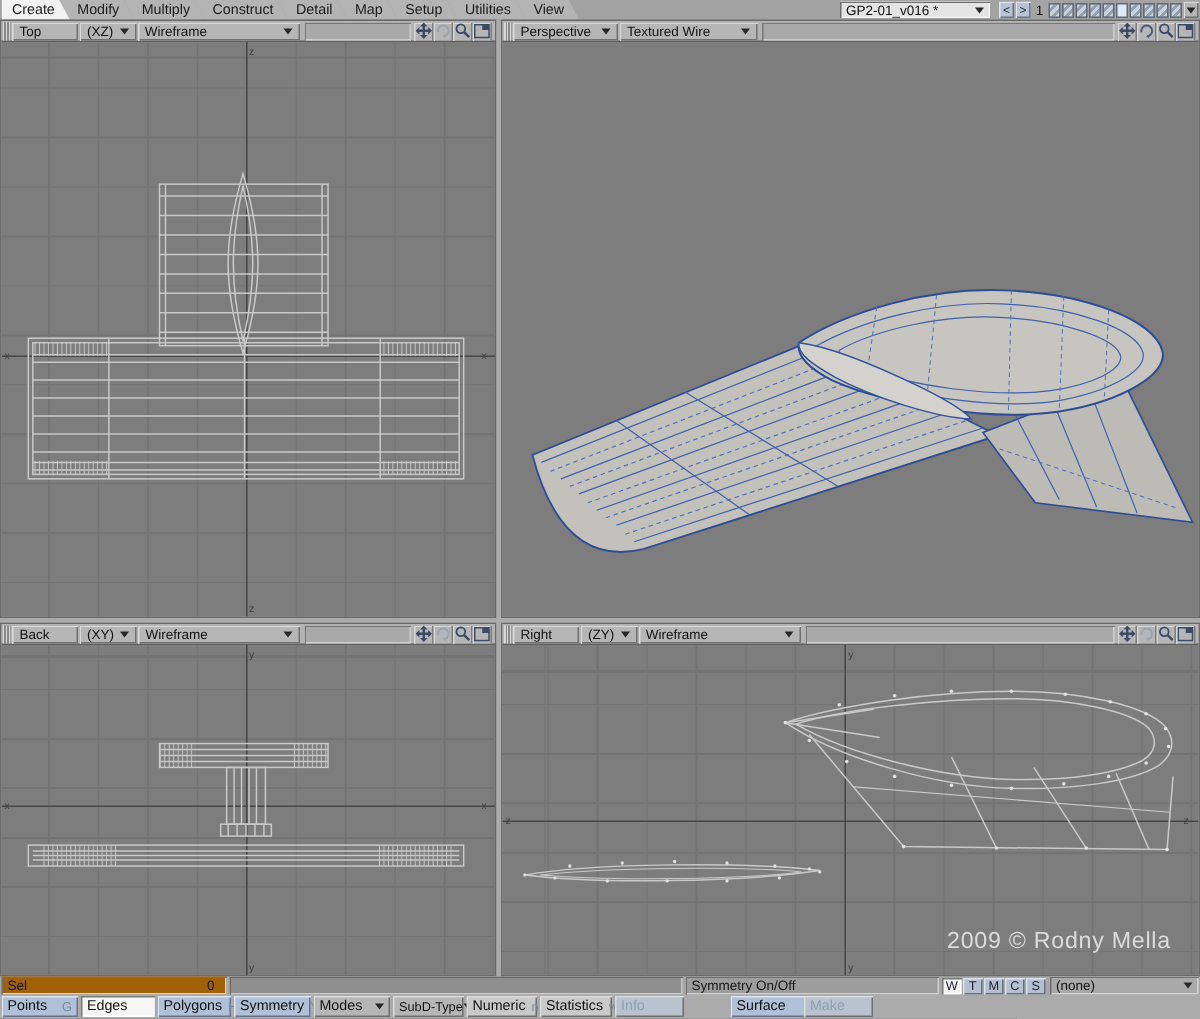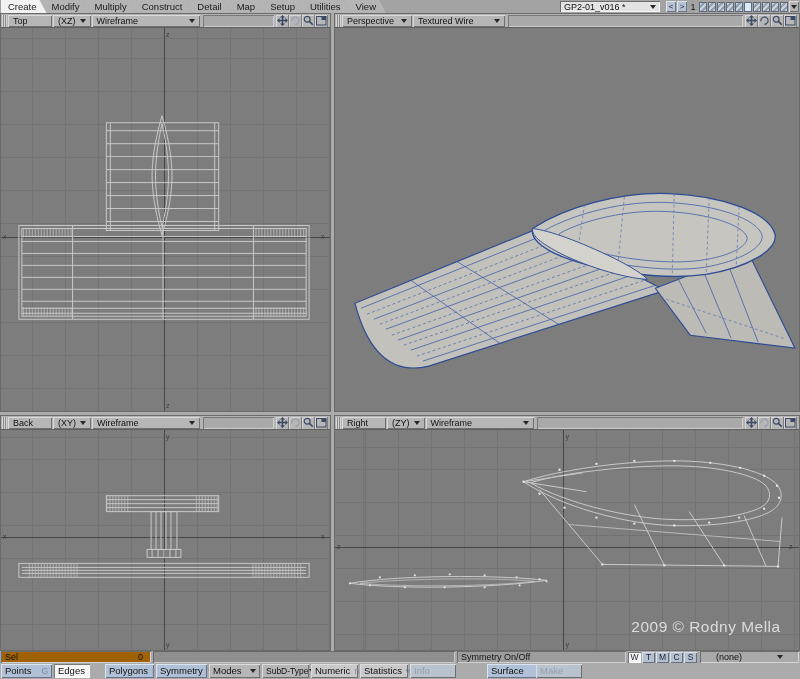--- a/index.html
+++ b/index.html
@@ -79,21 +79,21 @@
     box-shadow:inset 1px 1px 0 #666, inset -1px -1px 0 #c9c9c9; }
   .hintbox { position:absolute; left:457px; top:0; width:169px; height:12px; background:#9d9d9d;
     box-shadow:inset 1px 1px 0 #6e6e6e, inset -1px -1px 0 #cfcfcf;
     display:flex; align-items:center; padding:0 4px; font-size:9px; color:#151515; }
   .vmaps { position:absolute; left:628px; top:0; height:12px; display:flex; gap:1px; align-items:center; }
   .vmapbtn { width:13px; height:11px; background:#b4bfd0; font-size:8.5px; text-align:center; line-height:11px;
     box-shadow:inset 1px 1px 0 #dbe2ec, inset -1px -1px 0 #67707e; color:#1c2330; }
   .vmapbtn.active { background:#f3f3f3; box-shadow:inset 1px 1px 0 #777, inset -1px -1px 0 #fff; }
   .nonedd { position:absolute; left:700px; top:0; width:99px; height:12px; background:#a9a9a9;
     box-shadow:inset 1px 1px 0 #6e6e6e, inset -1px -1px 0 #d5d5d5;
-    display:flex; align-items:center; padding:0 16px; font-size:9px;gap:11px; }
+    display:flex; align-items:center; padding:0 4px; font-size:9px;gap:11px; }
   .nonedd .lbl{ flex:1; }
   
   .toolbar { position:absolute; left:0; top:663px; width:800px; height:16px; background:#ababab; }
   .tbtn { position:absolute; top:1px; height:14px; font-size:9.5px; line-height:14px;
     display:flex; align-items:center; padding:0 4px; white-space:nowrap;
     background:#b6b6b6; box-shadow:inset 1px 1px 0 #dcdcdc, inset -1px -1px 0 #6e6e6e; color:#111; }
   .tbtn .sc { margin-left:auto; color:#7c8aa0; font-size:8.5px; padding-left:4px; }
   .tb-blue { background:#b0c0d6; box-shadow:inset 1px 1px 0 #dbe5f1, inset -1px -1px 0 #66738a; }
   .tb-active { background:#f5f5f5; box-shadow:inset 1px 1px 0 #7a7a7a, inset -1px -1px 0 #ffffff; }
   .tb-light { background:#c9c9c9; }
@@ -488,21 +488,21 @@
       <span class="lbl">(none)</span>
       <span class="darr"></span>
     </div>
   </div>
 
   <div class="toolbar">
     <div class="tbtn tb-blue" style="left:1px;width:51px">
         <span>Points</span>
         <span class="sc">G</span>
       </div>
-    <div class="tbtn tb-active" style="left:54px;width:36px">
+    <div class="tbtn tb-active" style="left:54px;width:49px">
         <span>Edges</span>
       </div>
     <div class="tbtn tb-blue" style="left:105px;width:49px">
         <span>Polygons</span>
         <span class="sc">H</span>
       </div>
     <div class="tbtn tb-blue" style="left:156px;width:51px">
         <span>Symmetry</span>
         <span class="sc">Y</span>
       </div>

